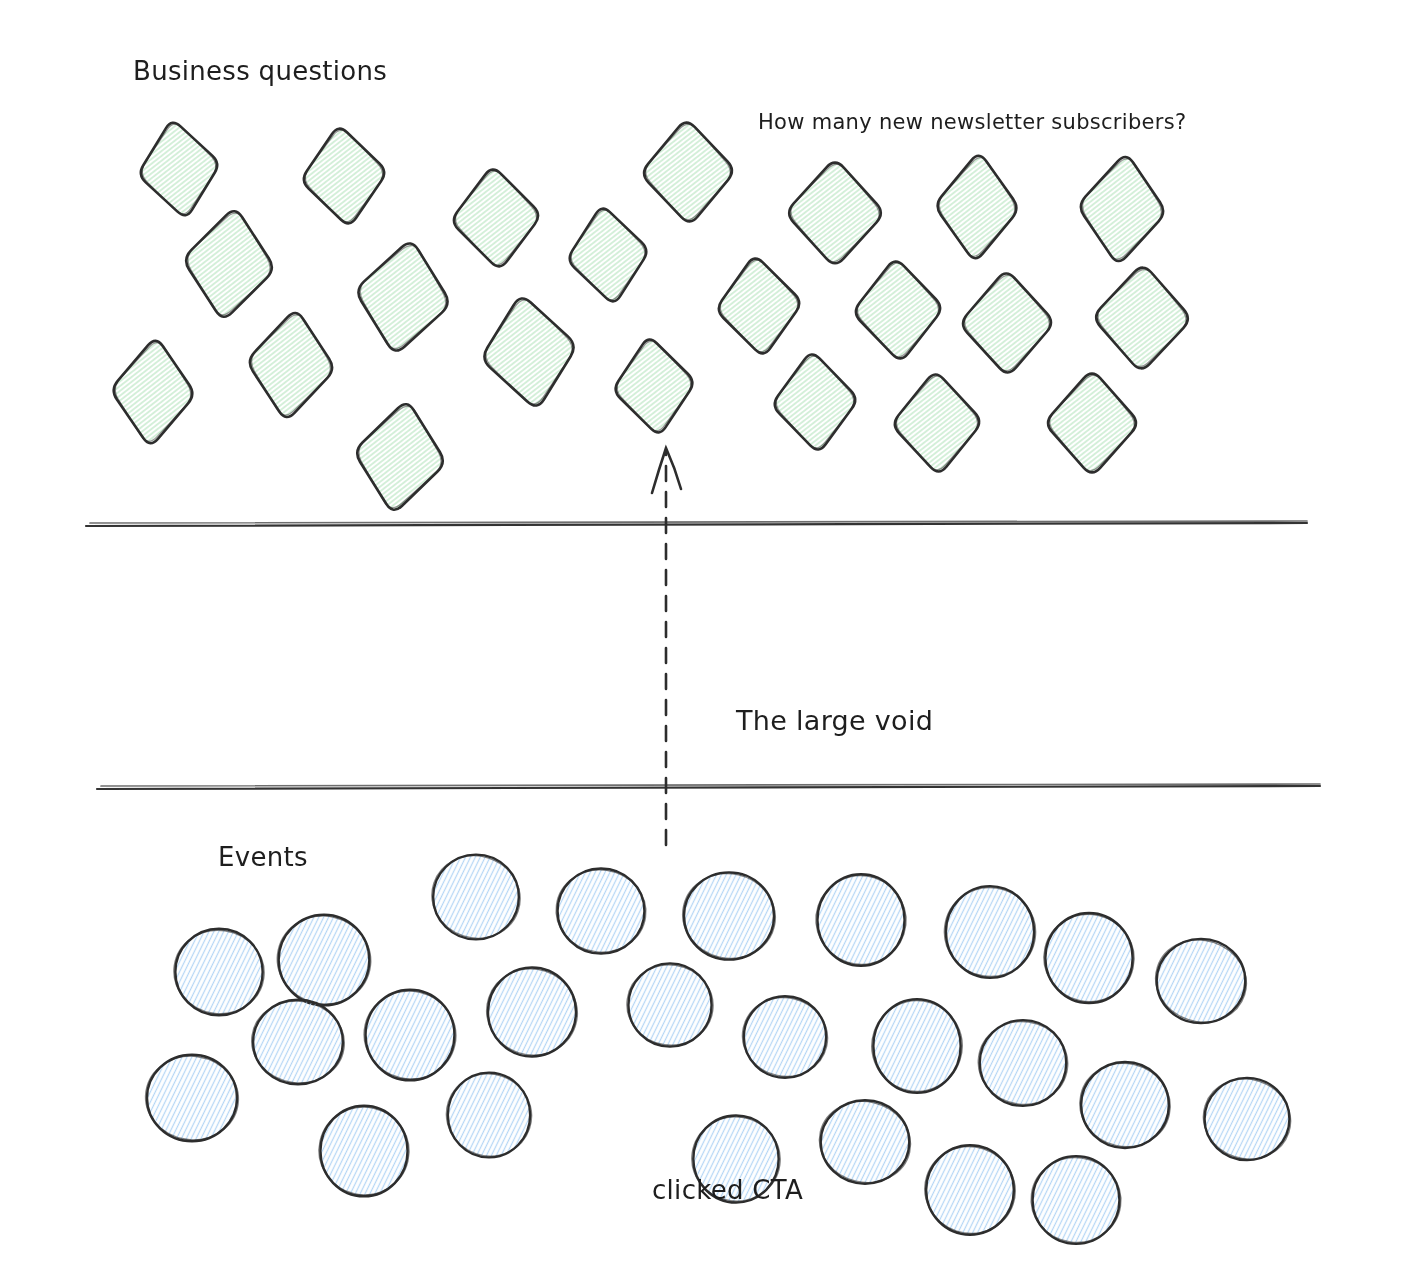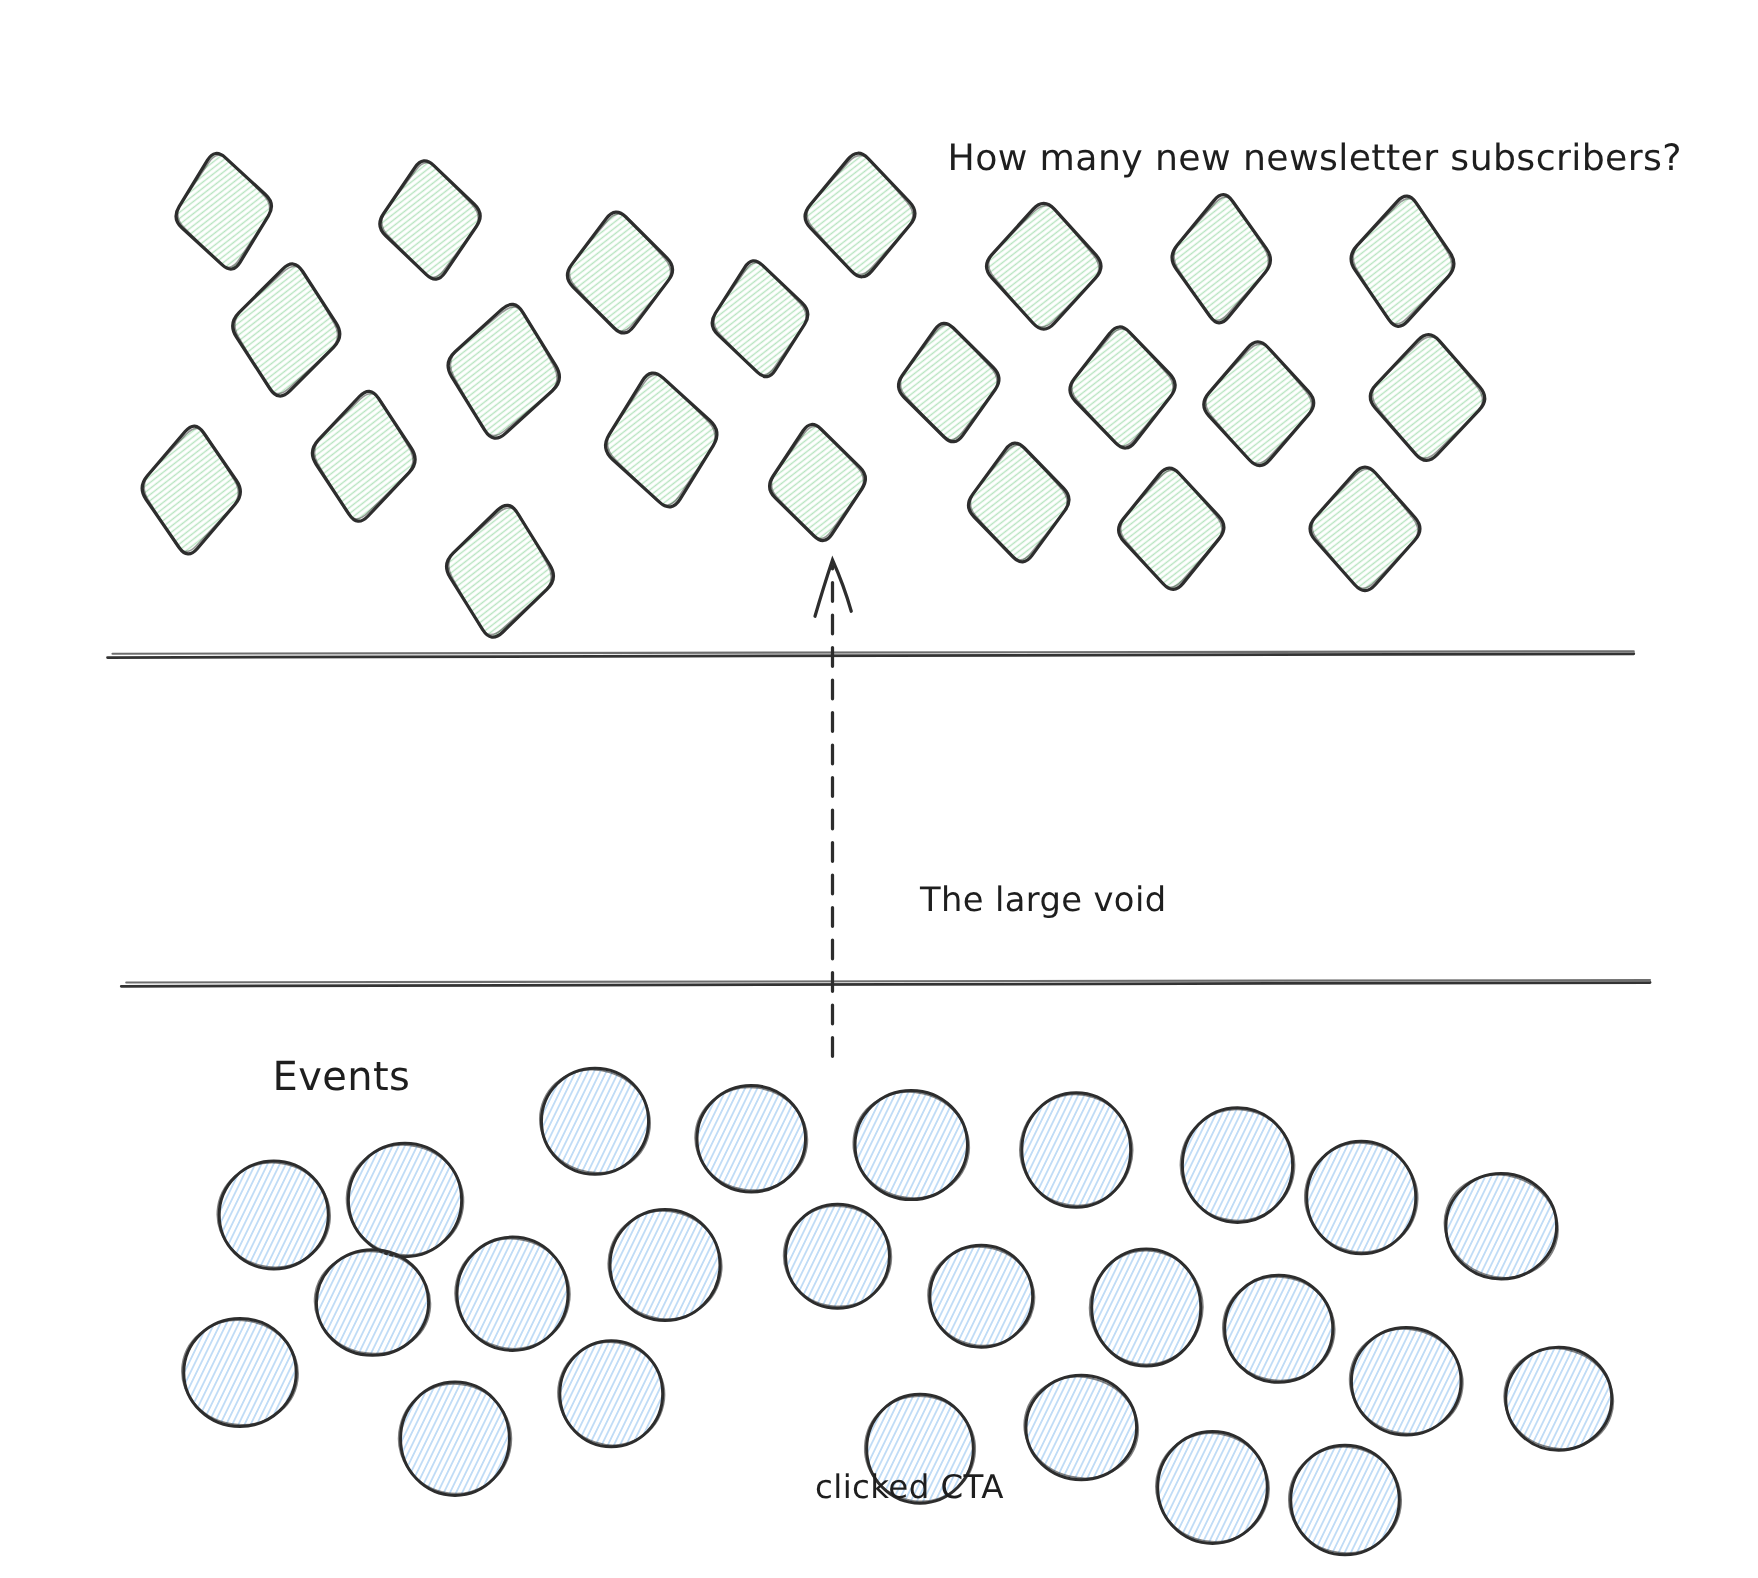--- a/index.html
+++ b/index.html
@@ -227,21 +227,22 @@
       <g>
         <ellipse cx="970" cy="1190" rx="43.86" ry="44.72" fill="url(#hatchBlue)" stroke="#2d2d2d" stroke-width="2.4"></ellipse>
         <ellipse cx="970" cy="1190" rx="45.36" ry="43.22" fill="none" stroke="#2d2d2d" stroke-width="1.4" stroke-opacity="0.6" transform="rotate(18 970 1190)"></ellipse>
       </g>
       <g>
         <ellipse cx="1076" cy="1200" rx="43.43" ry="43.86" fill="url(#hatchBlue)" stroke="#2d2d2d" stroke-width="2.4"></ellipse>
         <ellipse cx="1076" cy="1200" rx="44.93" ry="42.36" fill="none" stroke="#2d2d2d" stroke-width="1.4" stroke-opacity="0.6" transform="rotate(8 1076 1200)"></ellipse>
       </g>
     </svg>
 
-
-  <div class="lbl" style="left: 758px; top: 110px; font-size: 29px;">How many new newsletter subscribers?</div>
+  <div class="lbl" style="left: 133px; top: 57px; font-size: 26px;">Business questions</div>
+
+  <div class="lbl" style="left: 758px; top: 110px; font-size: 21px;">How many new newsletter subscribers?</div>
 
   <div class="lbl" style="left: 736px; top: 657px; font-size: 27px; margin-top: 48px;">The large void</div>
 
-  <div class="lbl" style="left: 218px; top: 843px; font-size: 32px;">Events</div>
+  <div class="lbl" style="left: 218px; top: 843px; font-size: 26px;">Events</div>
 
   <div class="lbl" style="left: 652px; top: 1176px; font-size: 26px;">clicked CTA</div>
 </div>
 
 </body></html>

